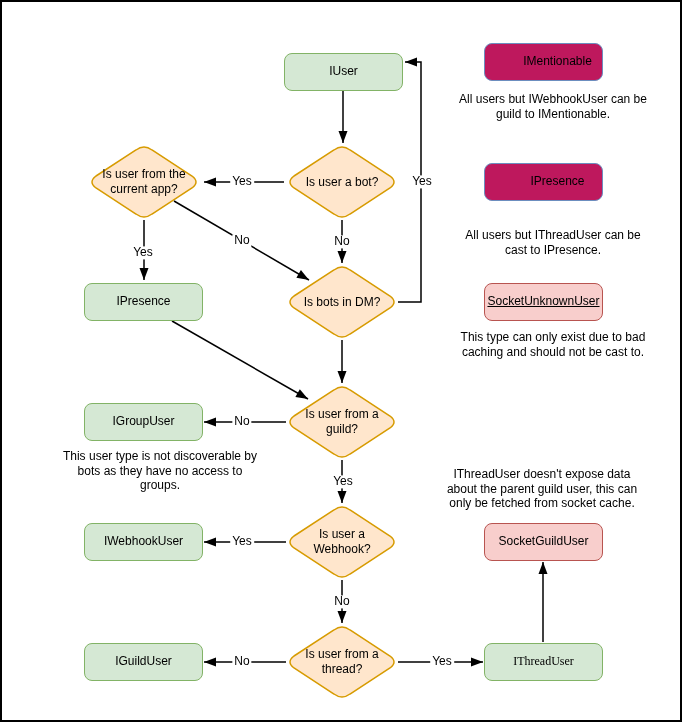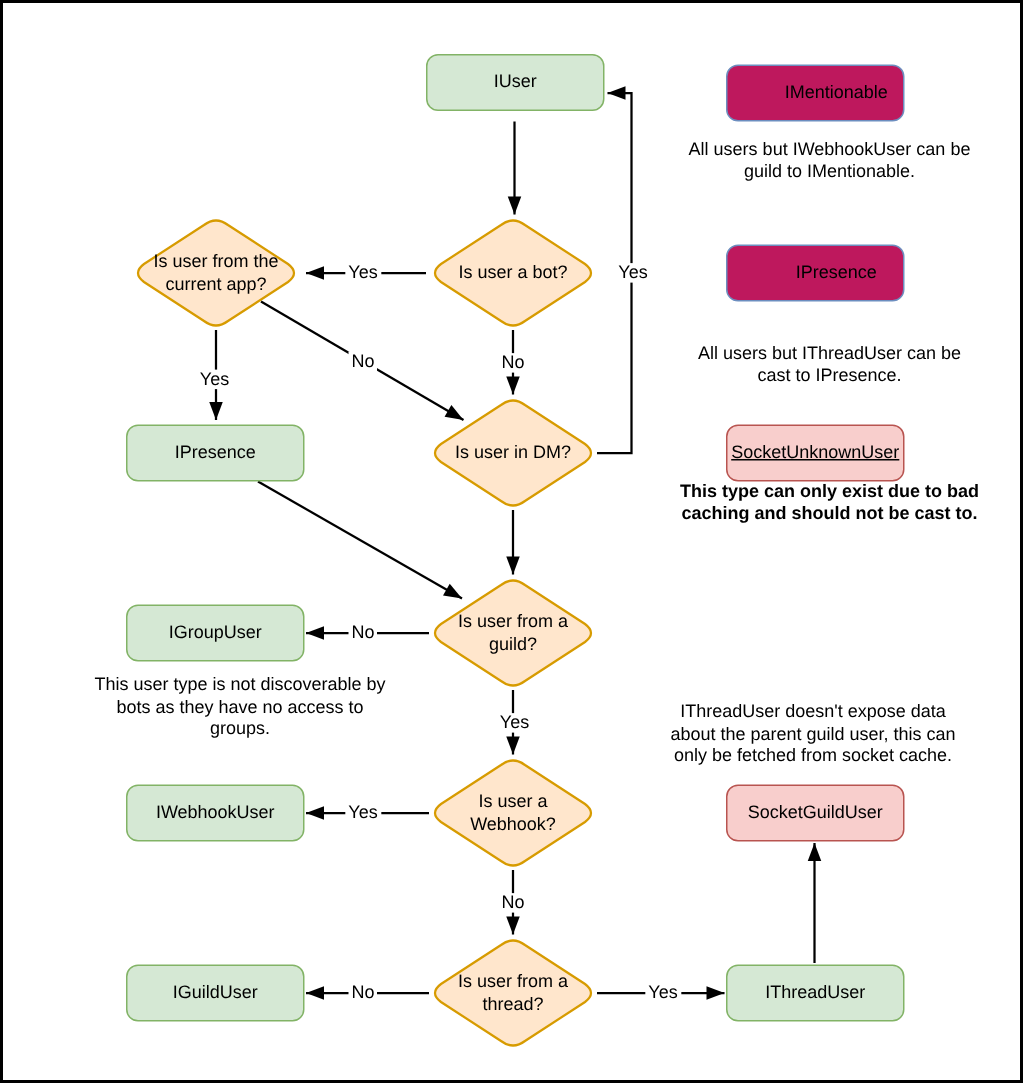--- a/index.html
+++ b/index.html
@@ -90,35 +90,35 @@
       <path d="M284 420 H202"></path>
       <path d="M340 458 V501"></path>
       <path d="M284 540 H202"></path>
       <path d="M340 578 V621"></path>
       <path d="M284 660 H202"></path>
       <path d="M396 660 H481"></path>
       <path d="M541 640 V560"></path>
     </g>
   </svg>
 
-  <div class="node green" style="left:282px; top:34px;">IUser</div>
+  <div class="node green" style="left:282px; top:51px;">IUser</div>
   <div class="node blue" style="left:482px; top:41px;">IMentionable</div>
   <div class="node blue" style="left:482px; top:161px;">IPresence</div>
   <div class="node green" style="left:82px;  top:281px;">IPresence</div>
   <div class="node red" style="left:482px; top:281px;text-decoration:underline;">SocketUnknownUser</div>
   <div class="node green" style="left:82px;  top:401px;">IGroupUser</div>
   <div class="node green" style="left:82px;  top:521px;">IWebhookUser</div>
   <div class="node red" style="left:482px; top:521px;">SocketGuildUser</div>
   <div class="node green" style="left:82px;  top:641px;">IGuildUser</div>
-  <div class="node green" style="left:482px; top:641px;">IThreadUser</div>
+  <div class="node green" style="left:482px; top:641px;font-family:Liberation Serif, serif;">IThreadUser</div>
 
   <div class="diamond-label" style="left:142px; top:180px;">Is user from the
 current app?</div>
   <div class="diamond-label" style="left:340px; top:180px;">Is user a bot?</div>
-  <div class="diamond-label" style="left:340px; top:300px;">Is user in DM?</div>
+  <div class="diamond-label" style="left:340px; top:300px;">Is bots in DM?</div>
   <div class="diamond-label" style="left:340px; top:420px;">Is user from a
 guild?</div>
   <div class="diamond-label" style="left:340px; top:540px;">Is user a
 Webhook?</div>
   <div class="diamond-label" style="left:340px; top:660px;">Is user from a
 thread?</div>
 
   <span class="edge-label" style="left:240px; top:180px;">Yes</span>
   <span class="edge-label" style="left:340px; top:240px;">No</span>
   <span class="edge-label" style="left:240px; top:239px;">No</span>
@@ -128,21 +128,21 @@
   <span class="edge-label" style="left:341px; top:480px;">Yes</span>
   <span class="edge-label" style="left:240px; top:540px;">Yes</span>
   <span class="edge-label" style="left:340px; top:600px;">No</span>
   <span class="edge-label" style="left:240px; top:660px;">No</span>
   <span class="edge-label" style="left:440px; top:660px;">Yes</span>
 
   <div class="caption cap-right" style="top:90px;">All users but IWebhookUser can be
 guild to IMentionable.</div>
   <div class="caption cap-right" style="top:226px;">All users but IThreadUser can be
 cast to IPresence.</div>
-  <div class="caption cap-right" style="top:318px;font-weight:bold;">This type can only exist due to bad
+  <div class="caption cap-right" style="top:328px;">This type can only exist due to bad
 caching and should not be cast to.</div>
   <div class="caption" style="left:48px; top:447px; width:220px;">This user type is not discoverable by
 bots as they have no access to
 groups.</div>
   <div class="caption" style="left:430px; top:465px; width:220px;">IThreadUser doesn't expose data
 about the parent guild user, this can
 only be fetched from socket cache.</div>
 
 </div>
 

